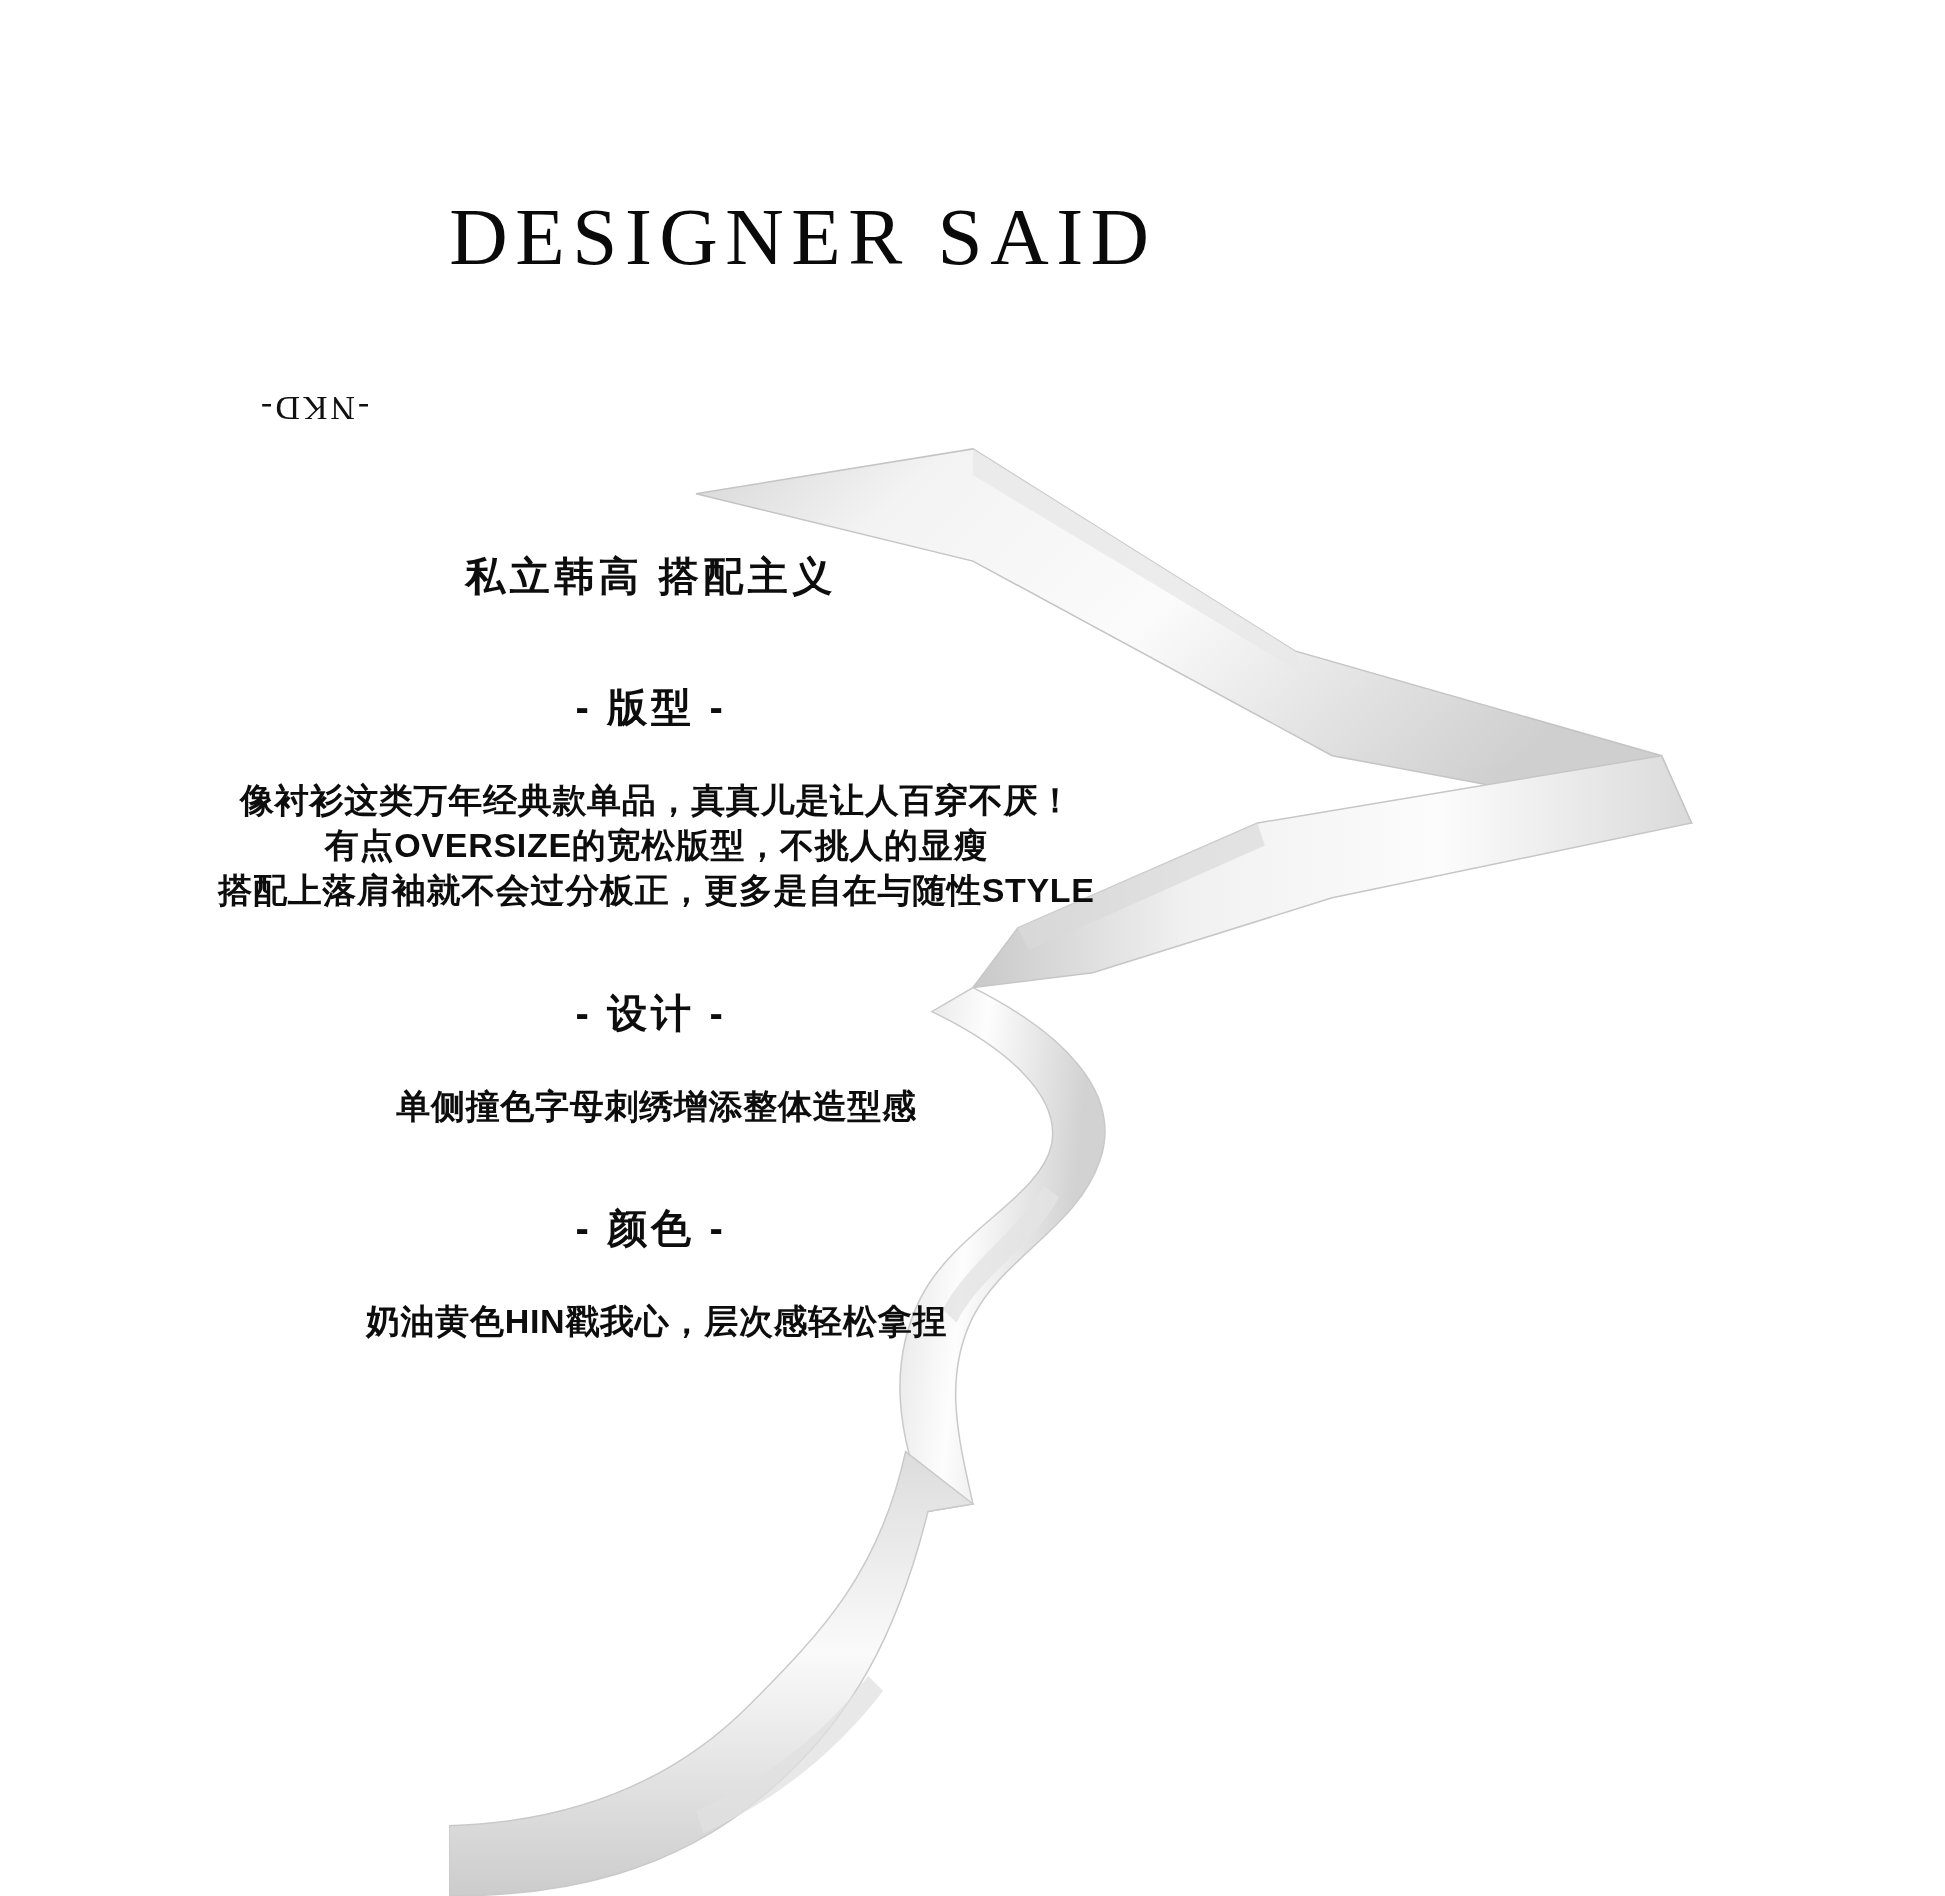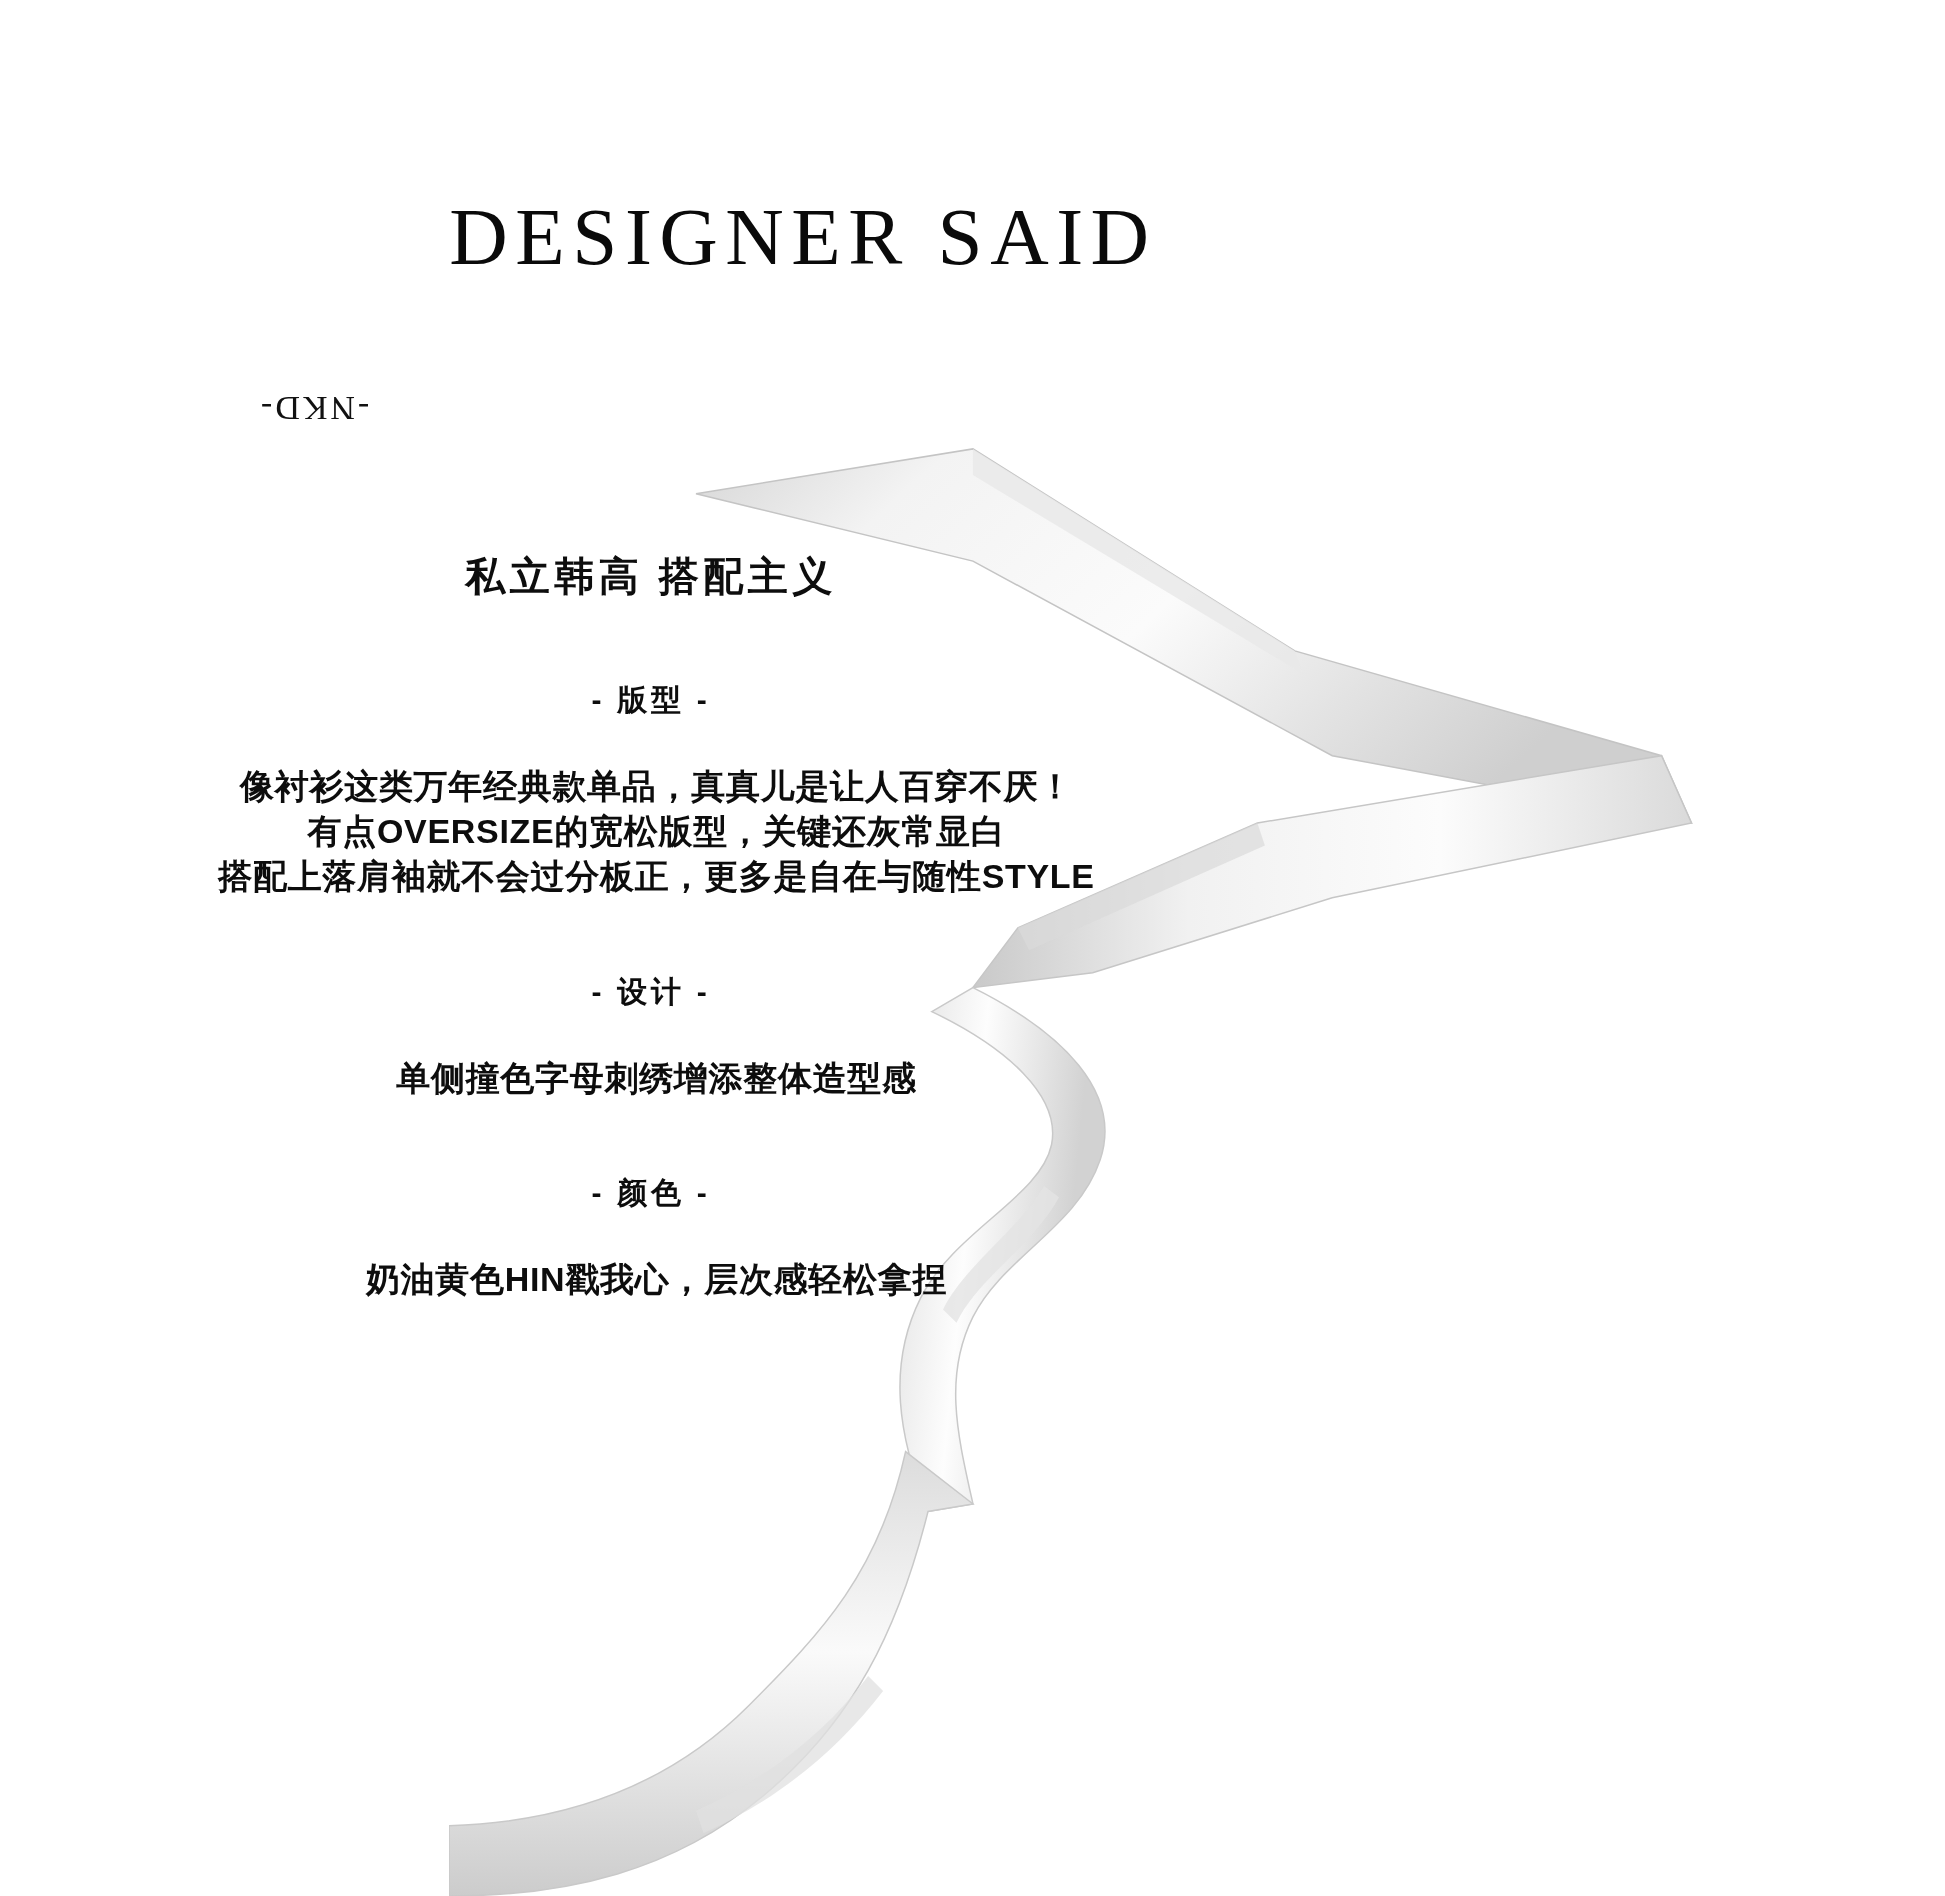--- a/index.html
+++ b/index.html
@@ -69,21 +69,21 @@
 
   .lead {
     font-size: 40px;
     font-weight: bold;
     letter-spacing: 4.5px;
     line-height: 1.1;
     margin: 0 0 82px 0;
   }
 
   .section-head {
-    font-size: 30px;
+    font-size: 40px;
     font-weight: bold;
     letter-spacing: 3.7px;
     margin: 0 0 43px 0;
   }
 
   .para {
     font-size: 34px;
     font-weight: bold;
     line-height: 1.33;
     letter-spacing: 0.7px;
@@ -143,21 +143,21 @@
 
 <div class="brandmark">-NKD-</div>
 
 <div class="copy">
 
   <div class="lead">私立韩高 搭配主义</div>
 
   <div class="section-head">- 版型 -</div>
   <div class="para">
     <div>像衬衫这类万年经典款单品，真真儿是让人百穿不厌！</div>
-    <div>有点OVERSIZE的宽松版型，关键还灰常显白</div>
+    <div>有点OVERSIZE的宽松版型，不挑人的显瘦</div>
     <div>搭配上落肩袖就不会过分板正，更多是自在与随性STYLE</div>
   </div>
 
   <div class="section-head">- 设计 -</div>
   <div class="para">
     <div>单侧撞色字母刺绣增添整体造型感</div>
   </div>
 
   <div class="section-head">- 颜色 -</div>
   <div class="para">

